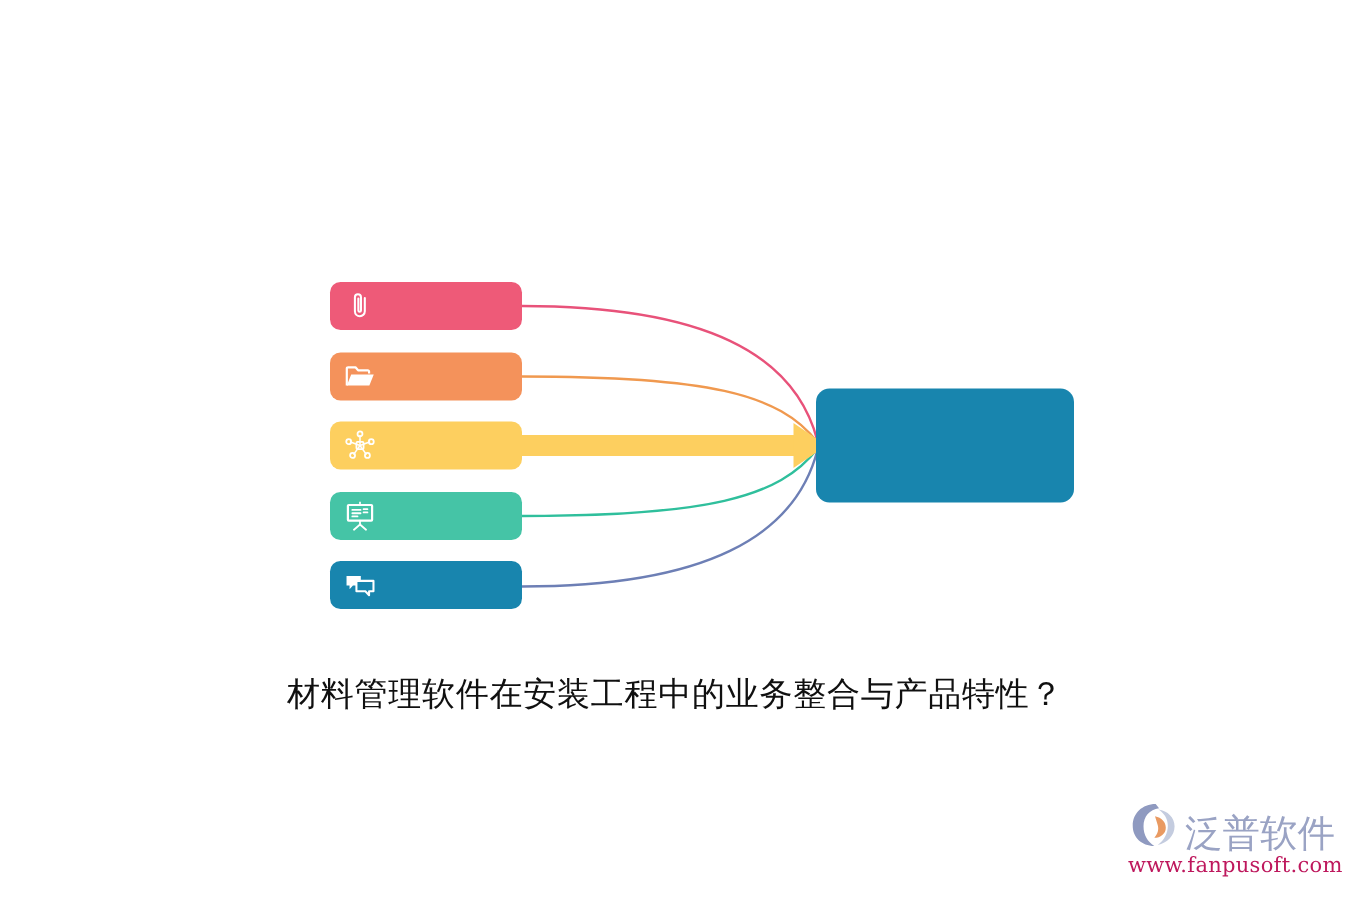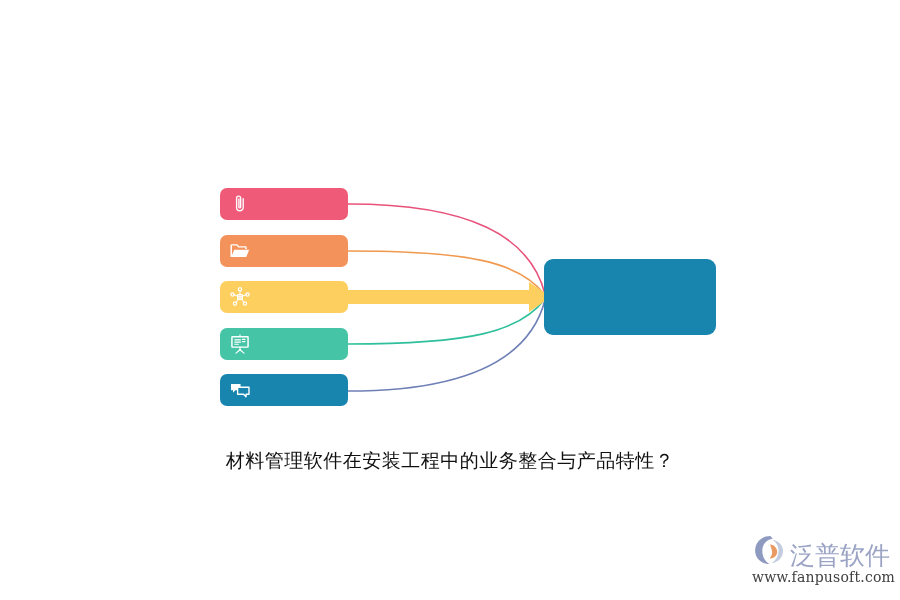--- a/index.html
+++ b/index.html
@@ -89,21 +89,21 @@
   }
 
   
   #caption {
     position: absolute;
     left: 0;
     top: 448px;
     width: 900px;
     text-align: center;
     font-family: "DejaVu Serif", "Liberation Serif", serif;
-    font-size: 19px;
+    font-size: 22px;
     color: #101010;
     letter-spacing: 0.5px;
     white-space: nowrap;
   }
 
   
   #watermark {
     position: absolute;
     right: 12px;
     bottom: 10px;
@@ -125,21 +125,21 @@
     font-size: 25px;
     color: #9aa3c4;
     letter-spacing: 0px;
     margin-left: 2px;
     line-height: 1;
     white-space: nowrap;
   }
   #watermark .wm-url {
     font-family: "DejaVu Serif", "Liberation Serif", serif;
     font-size: 14px;
-    color: #404040;
+    color: #be185d;
     letter-spacing: 0.2px;
     text-align: right;
     margin-top: 1px;
     white-space: nowrap;
   }
 </style>
 </head>
 <body>
 
 <div id="canvas">

